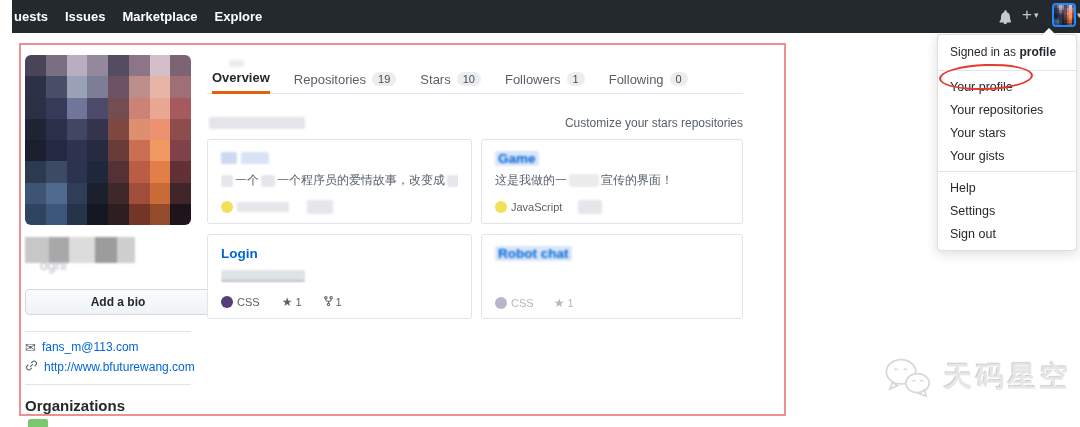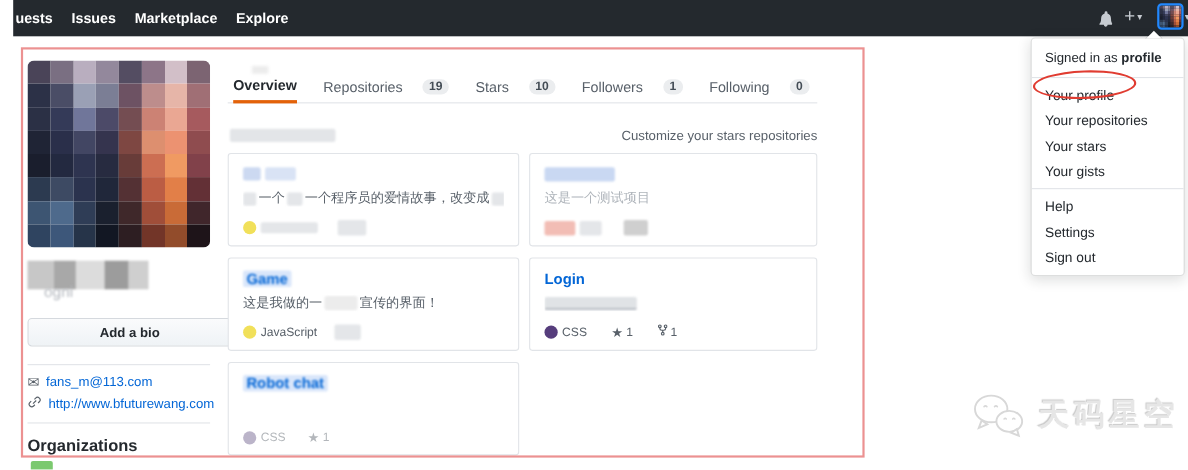--- a/index.html
+++ b/index.html
@@ -31,21 +31,21 @@
   .contact-row { position:absolute; left:25px; display:flex; align-items:center; gap:6px; font-size:12px; }
   .contact-row .cicon { color:#586069; font-size:13px; line-height:1; }
   .contact-row a { color:#0366d6; text-decoration:none; cursor:pointer; white-space:nowrap; }
   .orgs-title { position:absolute; left:25px; top:397px; font-size:15px; font-weight:700; color:#24292e; }
   .org-avatar { position:absolute; left:28px; top:419px; width:20px; height:8px; background:#7bc96f; border-radius:2px 2px 0 0; cursor:pointer; }
 
   
   .tabs { position:absolute; left:207px; top:64px; width:536px; height:30px; border-bottom:1px solid #e1e4e8; display:flex; gap:24px; padding-left:5px; }
   .tab { height:30px; display:flex; align-items:center; gap:6px; font-size:13px; color:#586069; cursor:pointer; }
   .tab.active { color:#24292e; font-weight:700; border-bottom:3px solid #e36209; }
-  .counter { background:#ebedef; border-radius:10px; padding:1px 6px; font-size:11px; font-weight:700; color:#444d56;margin-left:12px; }
+  .counter { background:#ebedef; border-radius:10px; padding:1px 6px; font-size:11px; font-weight:400; color:#444d56; }
   .smudge { position:absolute; left:229px; top:60px; width:15px; height:7px; background:#ececec; filter:blur(1.5px); }
 
   
   .pinned-row { position:absolute; left:207px; top:114px; width:536px; height:16px; }
   .pinned-censor { position:absolute; left:2px; top:3px; width:96px; height:12px; background:#e3e5e8; border-radius:2px; filter:blur(1px); }
   .customize-link { position:absolute; right:0; top:2px; font-size:12px; color:#586069; cursor:pointer; white-space:nowrap; }
 
   
   .cards { position:absolute; left:207px; top:139px; width:536px; display:grid; grid-template-columns:265px 262px; grid-auto-rows:85px; gap:10px 9px; }
   .card { position:relative; background:#fff; border:1px solid #e1e4e8; border-radius:3px; padding:10px 13px; overflow:hidden; }
@@ -307,34 +307,20 @@
         </div>
         <div class="cfooter">
           <span class="lang-dot" style="background: rgb(241, 224, 90);"></span>
           <span class="censor" style="width: 52px; height: 10px;"></span>
           <span class="gap" style="width: 10px;"></span>
           <span class="censor" style="width: 26px; height: 14px;"></span>
         </div>
       </article>
       <article class="card">
         <div class="card-title">
-          <span class="censor" style="width: 64px; height: 13px; background: rgb(201, 216, 242);"></span>
-        </div>
-        <div class="desc">
-          <span class="ghost">这是一个测试项目</span>
-        </div>
-        <div class="cfooter">
-          <span class="censor" style="width: 28px; height: 13px; background: rgb(242, 189, 181);"></span>
-          <span class="censor" style="width: 20px; height: 13px;"></span>
-          <span class="gap" style="width: 12px;"></span>
-          <span class="censor" style="width: 22px; height: 14px; background: rgb(207, 207, 207);"></span>
-        </div>
-      </article>
-      <article class="card">
-        <div class="card-title">
           <a class="repo-link fuzzy">Game</a>
         </div>
         <div class="desc">
           <span>这是我做的一</span>
           <span class="censor" style="width: 30px; height: 13px; background: rgb(236, 236, 236);"></span>
           <span>宣传的界面！</span>
         </div>
         <div class="cfooter">
           <span class="lang-dot" style="background: rgb(241, 224, 90);"></span>
           <span class="lang-name">JavaScript</span>

